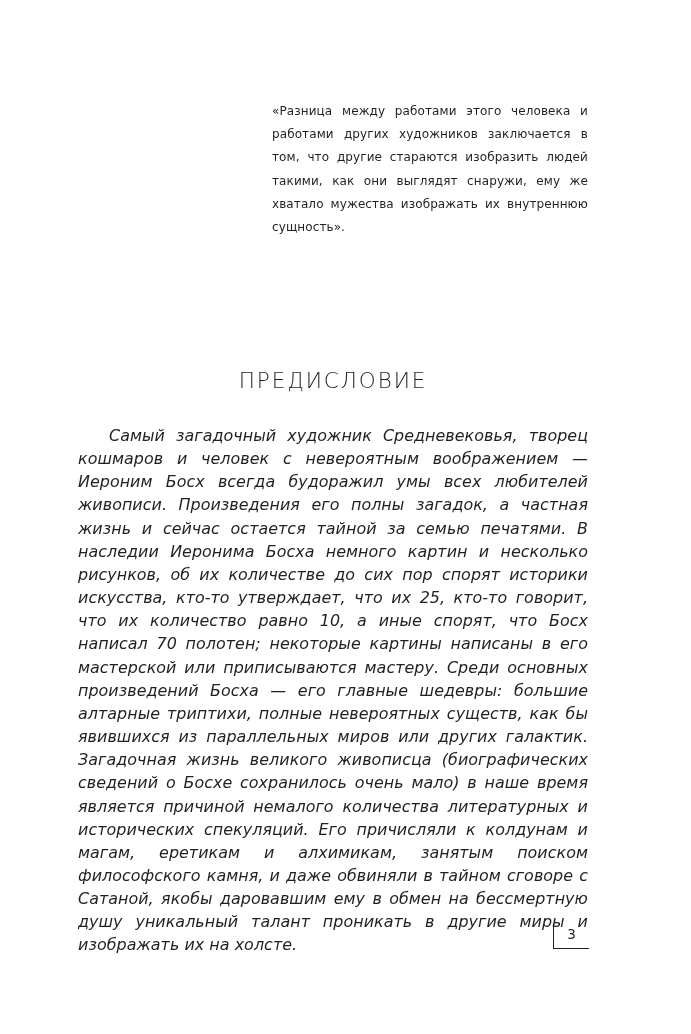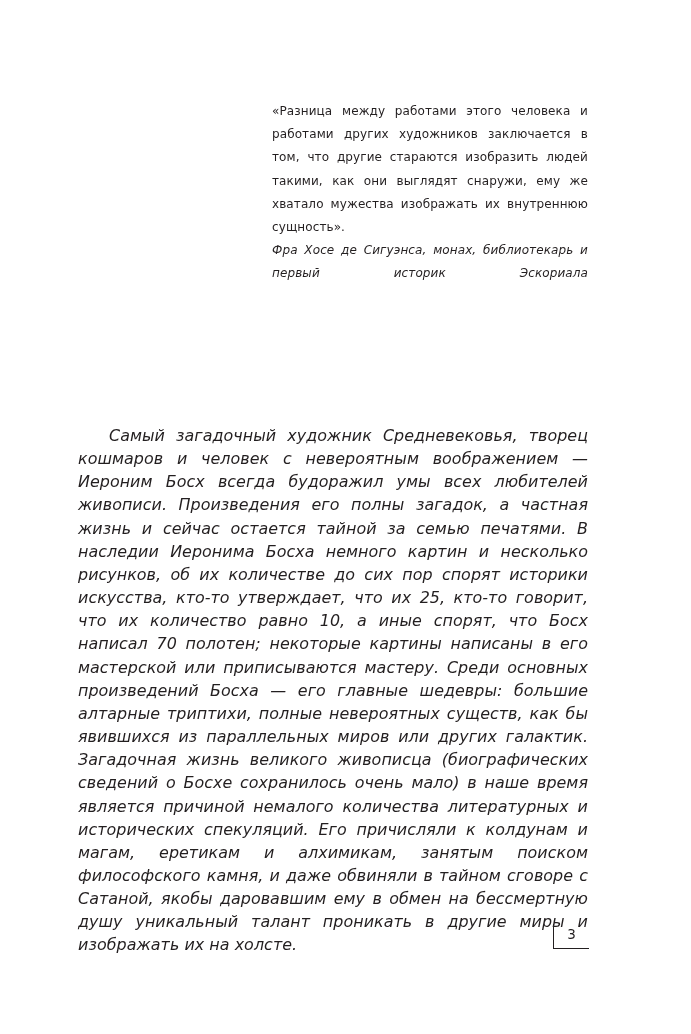--- a/index.html
+++ b/index.html
@@ -110,23 +110,25 @@
     color: #231f20;
   }
 </style>
 </head>
 <body>
 
 <div class="page">
 
   <section class="col epigraph">
     <p>«Разница между работами этого человека и работами других художников заключается в том, что другие стараются изобразить людей такими, как они выгля­дят снаружи, ему же хватало мужества изображать их внутреннюю сущность».</p>
-    <p class="attribution">Фра Хосе де Сигуэнса, монах, библиотекарь и первый историк Эскориала</p>
   </section>
 
+  <header class="col heading">
+    <h1>ПРЕДИСЛОВИЕ</h1>
+  </header>
 
   <section class="col body">
     <p>Самый загадочный художник Средневековья, творец кошмаров и человек с невероятным воображением — Иероним Босх всегда будоражил умы всех любителей живописи. Произведения его полны загадок, а частная жизнь и сейчас остается тайной за семью печатями. В наследии Иеронима Босха немного картин и несколько рисунков, об их количестве до сих пор спорят историки искусства, кто-то утверждает, что их 25, кто-то говорит, что их количество равно 10, а иные спорят, что Босх написал 70 полотен; некоторые картины написаны в его мастерской или приписываются мастеру. Среди основных произведений Босха — его главные шедевры: большие алтарные триптихи, полные невероятных существ, как бы явившихся из параллельных миров или других галактик. Загадочная жизнь великого живописца (биографических сведений о Босхе сохранилось очень мало) в наше время является причиной немалого количества литературных и исторических спекуляций. Его причисляли к колдунам и магам, еретикам и алхимикам, занятым поиском философского камня, и даже обвиняли в тайном сговоре с Сатаной, якобы даровавшим ему в обмен на бессмертную душу уникальный талант проникать в другие миры и изображать их на холсте.</p>
   </section>
 
   <div class="folio">
     <span>3</span>
   </div>
 
 </div>

